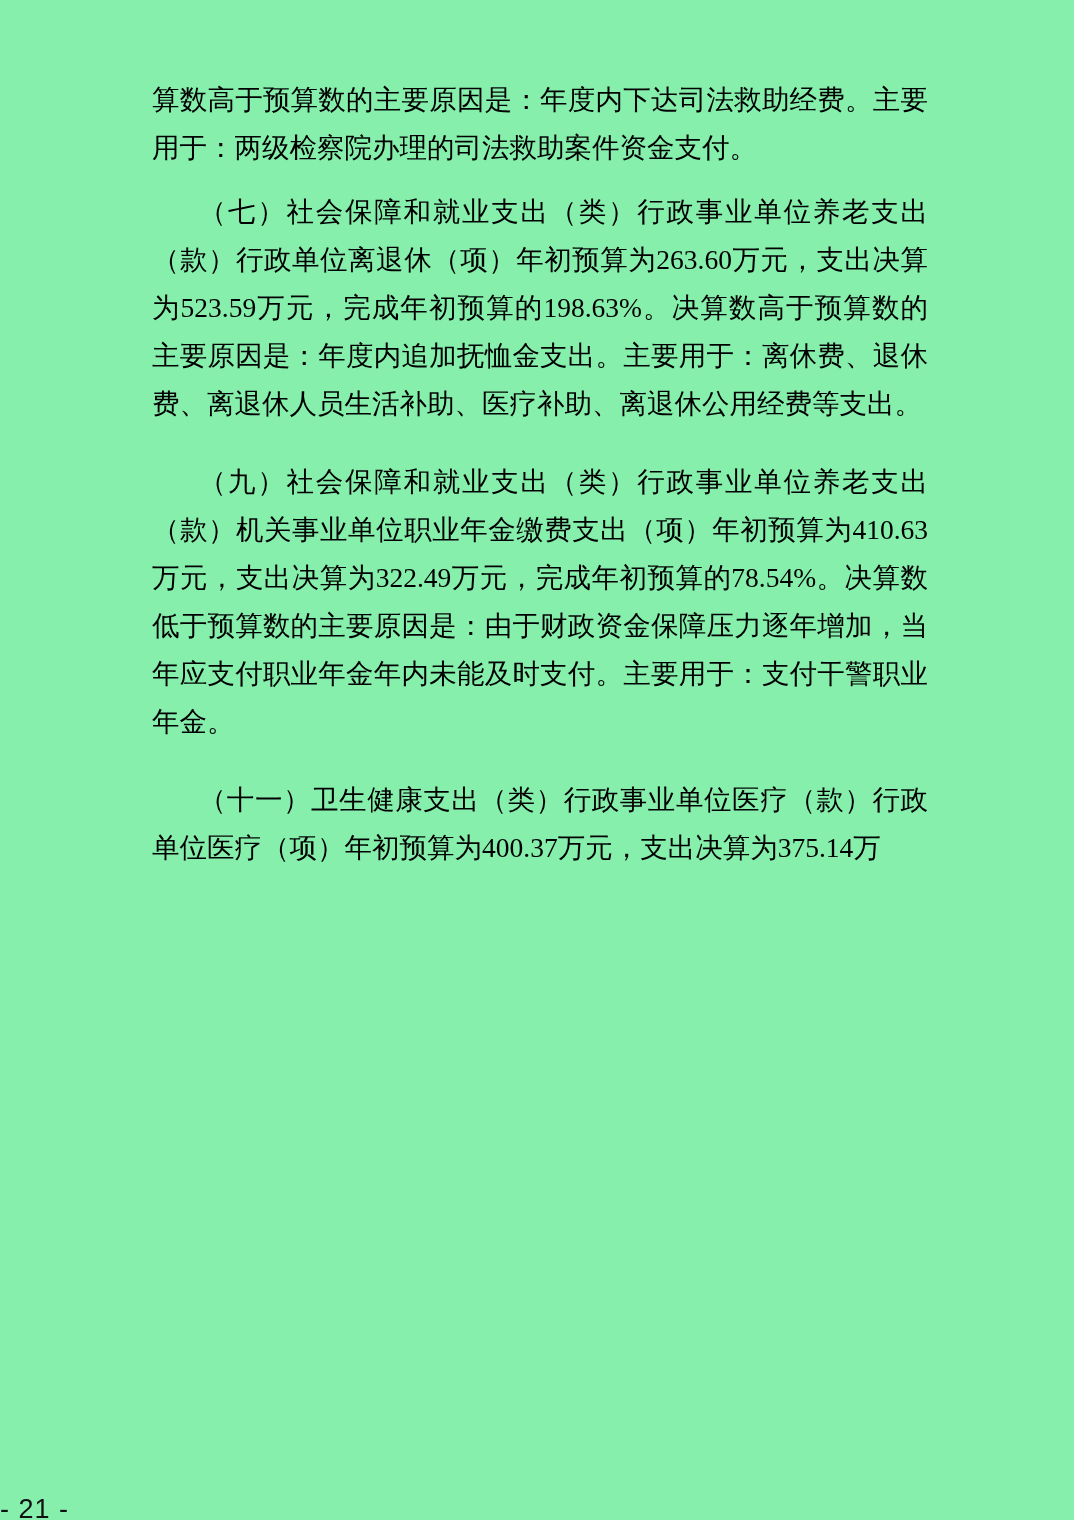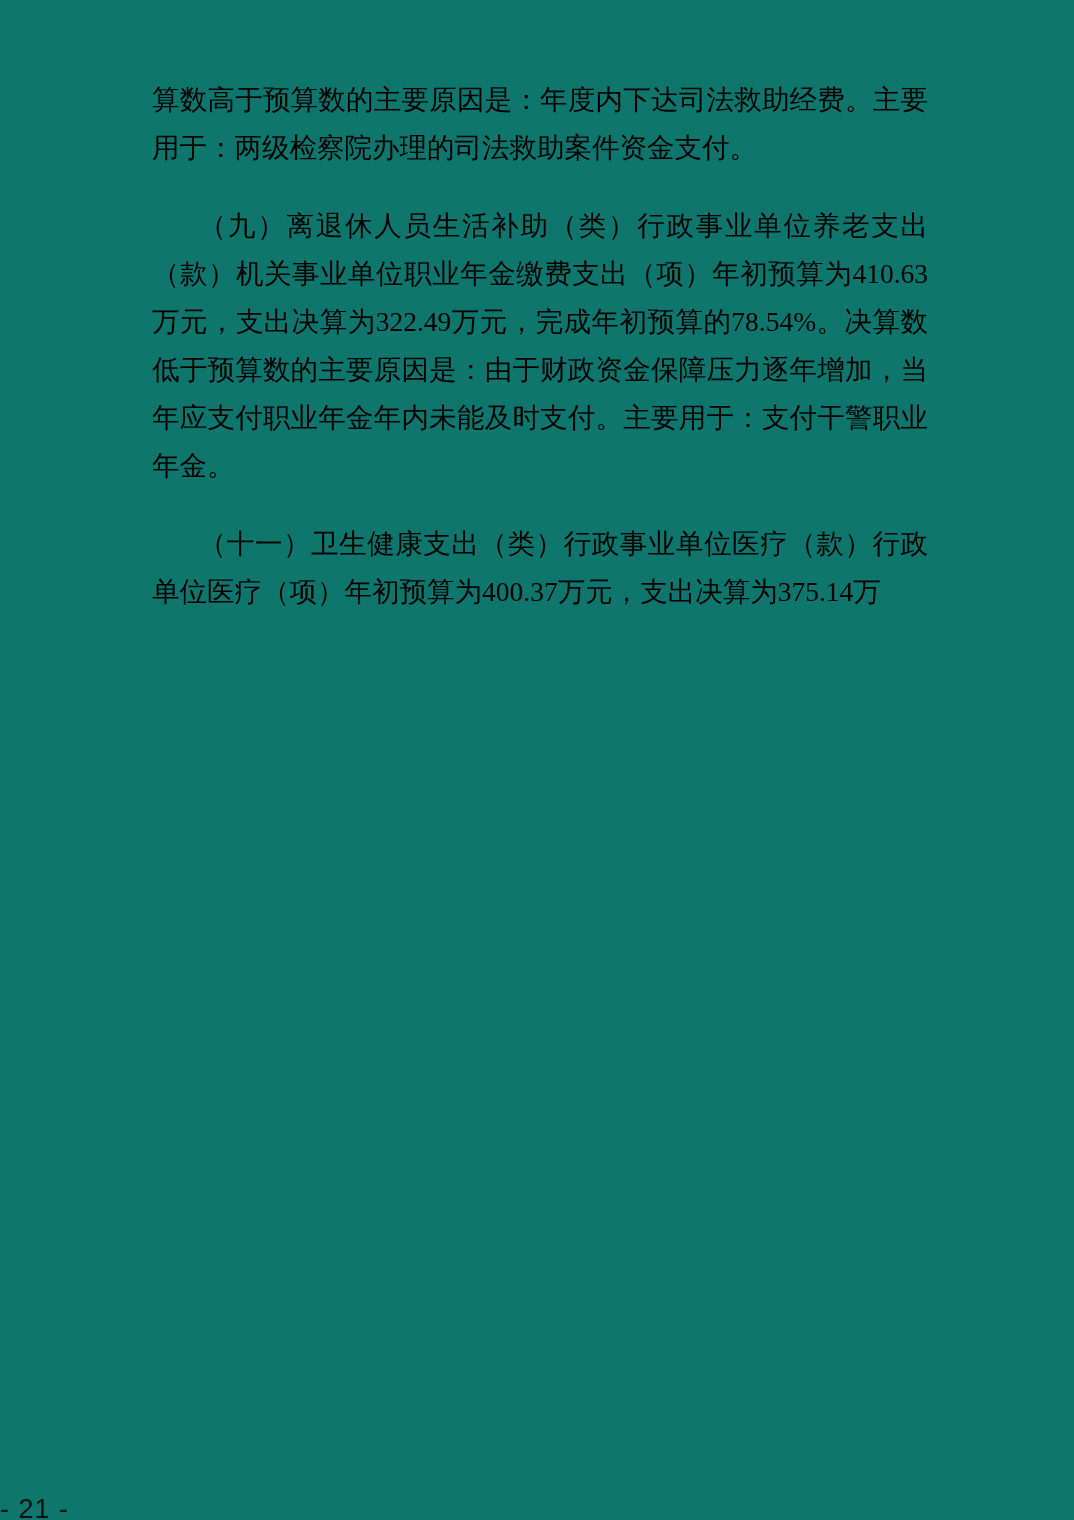--- a/index.html
+++ b/index.html
@@ -4,21 +4,21 @@
 <style>
   html, body {
     margin: 0;
     padding: 0;
     background: #ffffff;
   }
   .page {
     position: relative;
     width: 1074px;
     height: 1520px;
-    background: #0f766e;
+    background: #86efac;
     color: #000000;
     overflow: hidden;
   }
   .doc-body {
     position: absolute;
     left: 152px;
     top: 76px;
     width: 776px;
     font-family: "Liberation Serif", "DejaVu Serif", serif;
     font-size: 27.5px;
@@ -55,20 +55,21 @@
     color: #111111;
     letter-spacing: 1px;
   }
 </style>
 </head>
 <body>
 
 <div class="page">
   <div class="doc-body">
     <p class="para">算数高于预算数的主要原因是：年度内下达司法救助经费。主要用于：两级检察院办理的司法救助案件资金支付。</p>
-    <p class="para indent">（九）离退休人员生活补助（类）行政事业单位养老支出（款）机关事业单位职业年金缴费支出（项）年初预算为410.63万元，支出决算为322.49万元，完成年初预算的78.54%。决算数低于预算数的主要原因是：由于财政资金保障压力逐年增加，当年应支付职业年金年内未能及时支付。主要用于：支付干警职业年金。</p>
+    <p class="para indent gap-small">（七）社会保障和就业支出（类）行政事业单位养老支出（款）行政单位离退休（项）年初预算为263.60万元，支出决算为523.59万元，完成年初预算的198.63%。决算数高于预算数的主要原因是：年度内追加抚恤金支出。主要用于：离休费、退休费、离退休人员生活补助、医疗补助、离退休公用经费等支出。</p>
+    <p class="para indent">（九）社会保障和就业支出（类）行政事业单位养老支出（款）机关事业单位职业年金缴费支出（项）年初预算为410.63万元，支出决算为322.49万元，完成年初预算的78.54%。决算数低于预算数的主要原因是：由于财政资金保障压力逐年增加，当年应支付职业年金年内未能及时支付。主要用于：支付干警职业年金。</p>
     <p class="para indent">（十一）卫生健康支出（类）行政事业单位医疗（款）行政单位医疗（项）年初预算为400.37万元，支出决算为375.14万</p>
   </div>
 
   <div class="footer">
     <span class="page-number">- 21 -</span>
   </div>
 </div>
 
 </body></html>

